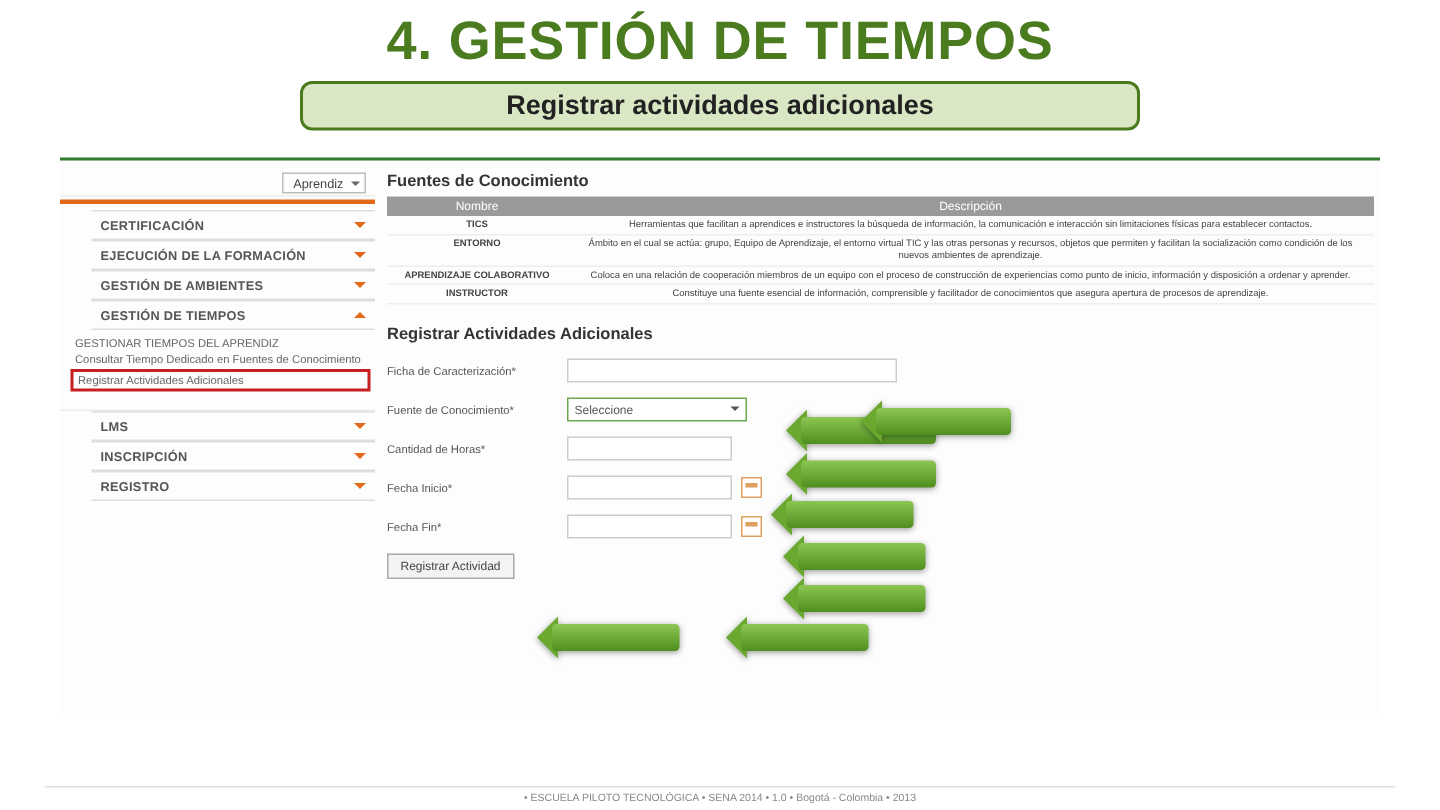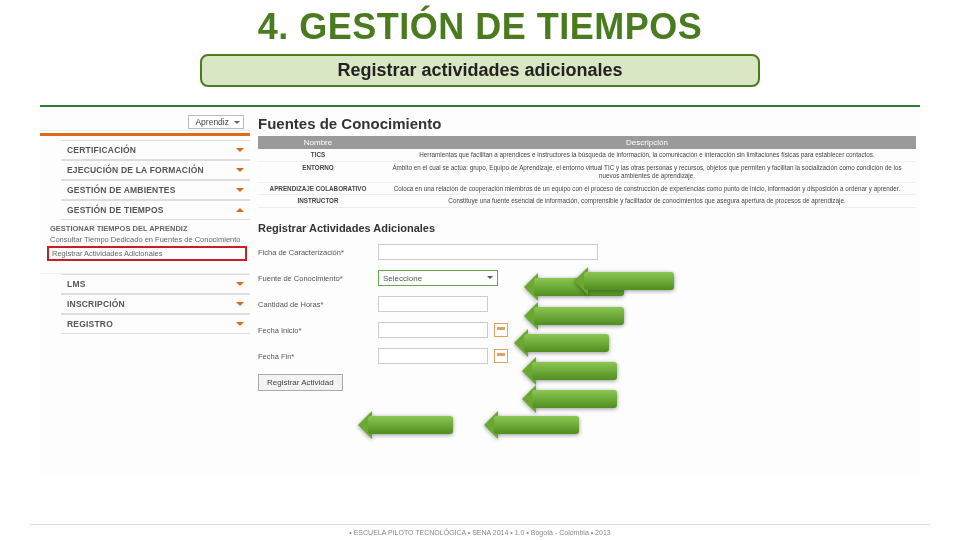--- a/index.html
+++ b/index.html
@@ -20,21 +20,21 @@
   .accordion { display: flex; align-items: center; justify-content: space-between; padding: 4px 6px; border-top: 1px solid #ddd; border-bottom: 1px solid #ddd; color: #555; font-weight: 700; font-size: 8.5px; letter-spacing: 0.2px; margin-left: 21px; }
   .accordion .caret { width: 0; height: 0; border: 4px solid transparent; border-top-color: #e06a18; transform: translateY(2px); }
   .accordion.open .caret { border-top-color: transparent; border-bottom-color: #e06a18; transform: translateY(-2px); }
   .subitems { padding: 3px 6px 6px 10px; font-size: 7.5px; color: #666; }
   .subitems .it { padding: 1px 0; line-height: 1.2; }
   .subitems .highlighted { border: 2px solid #c62020; padding: 1px 3px; margin: 1px -3px; }
   .gap { height: 6px; border-bottom: 1px solid #eee; }
 
   
   .main { position: absolute; left: 218px; top: 6px; right: 4px; font-size: 9px; color: #333; }
-  .mhdr { font-weight: 700; font-size: 15px; padding: 2px 0 4px; }
+  .mhdr { font-weight: 700; font-size: 11px; padding: 2px 0 4px; }
   .thead { display: flex; background: #9a9a9a; color: #fff; font-size: 8px; height: 13px; align-items: center; }
   .th-name { width: 120px; text-align: center; }
   .th-desc { flex: 1; text-align: center; }
   .trow { display: flex; font-size: 6.3px; border-bottom: 1px solid #eee; padding: 2px 0; }
   .trow .rn { width: 120px; text-align: center; font-weight: 700; color: #444; padding: 0 4px; }
   .trow .rd { flex: 1; text-align: center; color: #444; line-height: 1.25; padding: 0 6px; }
 
   .mhdr2 { font-weight: 700; font-size: 11px; margin: 14px 0 10px; }
 
   .form { font-size: 8px; }
@@ -88,21 +88,21 @@
       </div>
       <div class="accordion">
         <span>GESTIÓN DE AMBIENTES</span>
         <span class="caret"></span>
       </div>
       <div class="accordion open">
         <span>GESTIÓN DE TIEMPOS</span>
         <span class="caret"></span>
       </div>
       <div class="subitems">
-        <div class="it" style="font-weight:700">GESTIONAR TIEMPOS DEL APRENDIZ</div>
+        <div class="it" style="font-weight:400">GESTIONAR TIEMPOS DEL APRENDIZ</div>
         <div class="it">Consultar Tiempo Dedicado en Fuentes de Conocimiento</div>
         <div class="it highlighted">Registrar Actividades Adicionales</div>
       </div>
       <div class="gap"></div>
       <div class="accordion">
         <span>LMS</span>
         <span class="caret"></span>
       </div>
       <div class="accordion">
         <span>INSCRIPCIÓN</span>

